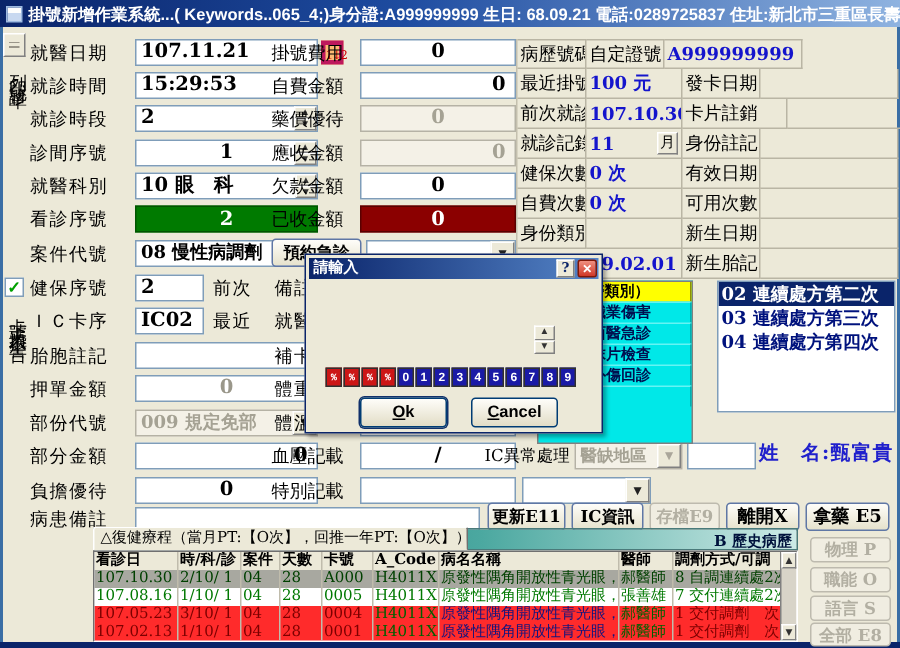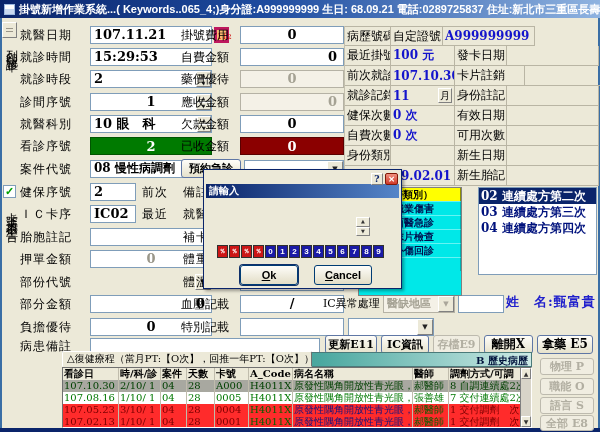--- a/index.html
+++ b/index.html
@@ -92,21 +92,21 @@
 .r-ok{background:#fff;color:#007800}
 .r-alert{background:#ff2b2b;color:#15157d}
 .r-alert .tcd{color:#7d0000}
 .r-alert .tdr{color:#006000}
 .vsb{width:11px;background:#d8d4c8;border-left:1px solid #808080;display:flex;flex-direction:column;justify-content:space-between}
 .vsb i{height:11px;background:#ece9d8;border:1px solid;border-color:#fff #808080 #808080 #fff;
   font-size:6px;text-align:center;line-height:9px;font-style:normal;color:#333}
 
 .dlg{position:absolute;left:203px;top:169px;width:199px;height:120px;background:#ece9d8;
   border:1px solid #0a246a;box-shadow:2px 2px 3px rgba(0,0,0,.35);z-index:9}
-.dlgtb{position:absolute;left:2px;top:14px;right:2px;height:14px;
+.dlgtb{position:absolute;left:2px;top:2px;right:2px;height:14px;
   background:linear-gradient(90deg,#0a246a,#5585c8);color:#fff;font-size:10px;font-weight:bold;
   line-height:14px;padding-left:3px;font-family:"Liberation Sans",sans-serif}
 .dlghelp{position:absolute;right:18px;top:3px;width:12px;height:12px;background:#ece9d8;
   border:1px solid;border-color:#fff #808080 #808080 #fff;color:#0a246a;font-size:9px;font-weight:bold;
   text-align:center;line-height:10px}
 .dlgx{position:absolute;right:3px;top:3px;width:13px;height:12px;
   background:linear-gradient(#f09080,#d03828);border:1px solid #801808;color:#fff;font-size:8px;
   font-weight:bold;text-align:center;line-height:10px;border-radius:2px}
 .dlgprompt{position:absolute;top:27px;left:0;width:100%;text-align:center;font-size:12px;letter-spacing:1px}
 .dlginput{position:absolute;left:14px;top:47px;width:152px;height:19px;border:1px solid #7f9db9;
@@ -184,20 +184,21 @@
   <div class="fld" style="left:90px;top:205px;width:46px">IC02</div>
   <div class="lbl" style="left:142px;top:205px">最近</div>
 
   <div class="lbl" style="left:20px;top:228px">胎胞註記</div>
   <div class="fld" style="left:90px;top:228px;width:122px"></div>
 
   <div class="lbl" style="left:20px;top:250px">押單金額</div>
   <div class="fld center grayval" style="left:90px;top:250px;width:122px">0</div>
 
   <div class="lbl" style="left:20px;top:273px">部份代號</div>
+  <div class="fld dis" style="left:90px;top:273px;width:122px;font-size:12px">009 規定免部</div>
   <div class="cmbarrow" style="left:195px;top:274px">▼</div>
 
   <div class="lbl" style="left:20px;top:295px">部分金額</div>
   <div class="fld right" style="left:90px;top:295px;width:122px">0</div>
 
   <div class="lbl" style="left:20px;top:318px">負擔優待</div>
   <div class="fld center" style="left:90px;top:318px;width:122px">0</div>
 
   <div class="lbl" style="left:20px;top:337px">病患備註</div>
   <div class="fld" style="left:90px;top:338px;width:230px;height:16px"></div>

